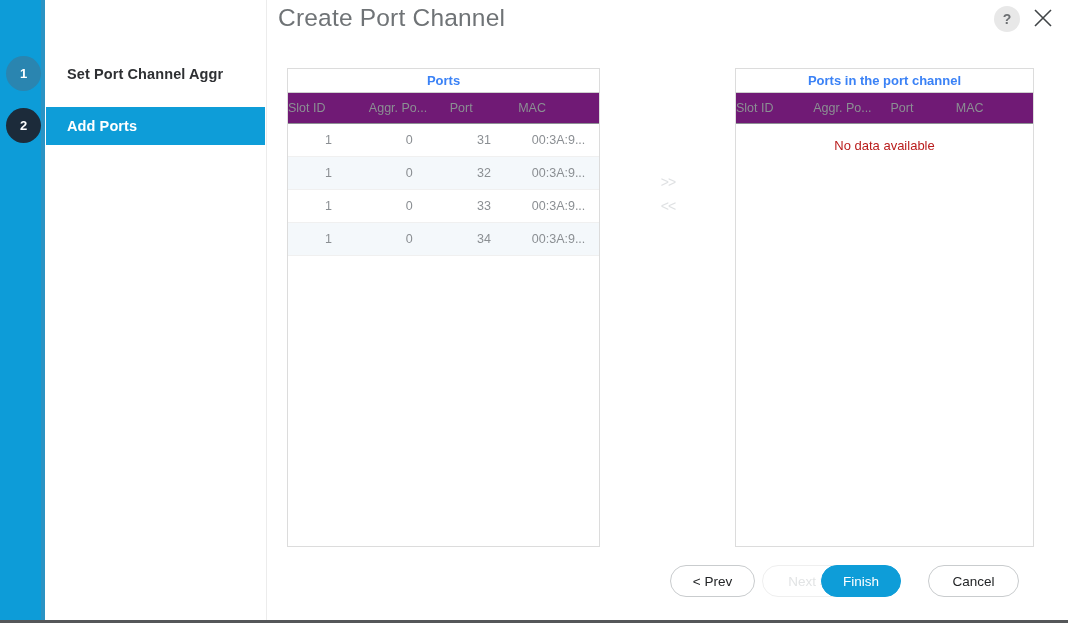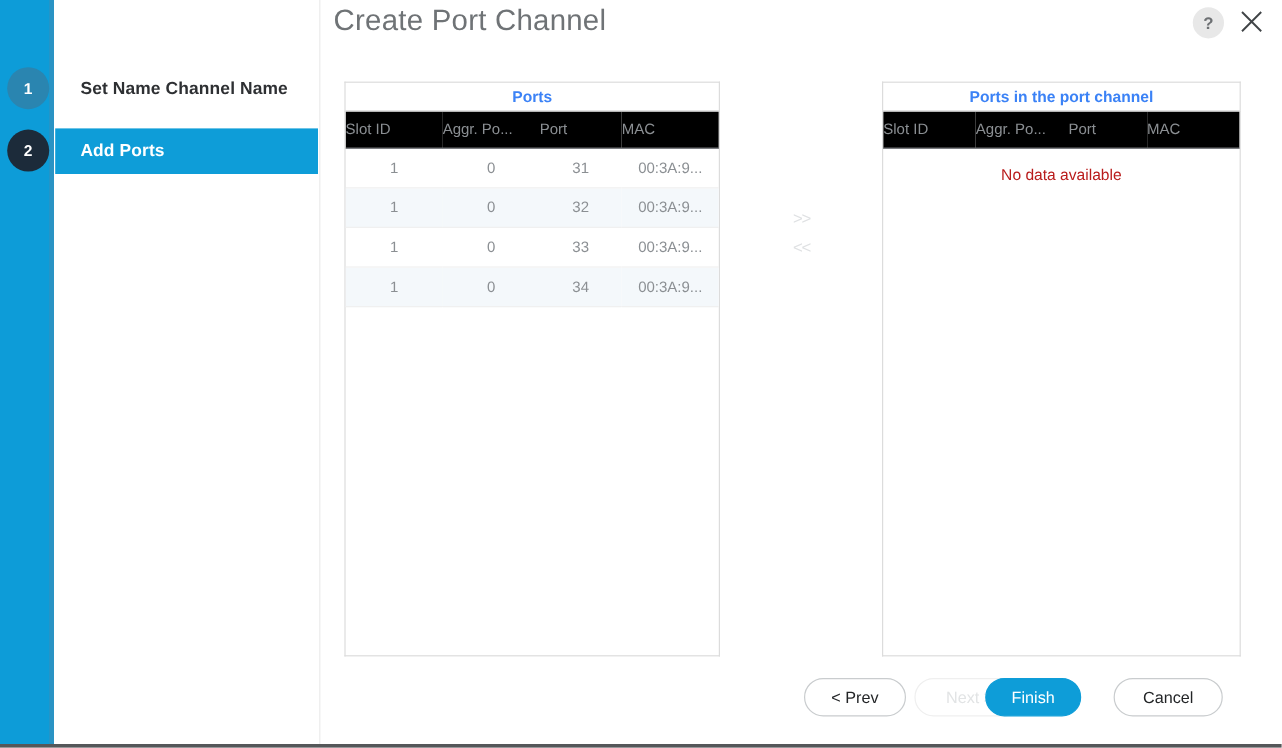--- a/index.html
+++ b/index.html
@@ -188,21 +188,21 @@
     border-collapse: collapse;
     table-layout: fixed;
   }
   table.grid th {
     font-size: 12.5px;
     font-weight: normal;
     color: #8b8f93;
     text-align: left;
     padding: 8px 0 8px 0;
     border-bottom: 1.5px solid #8d9094;
-    background: #000000;
+    background: #701a75;
   }
   table.grid td {
     font-size: 12.5px;
     color: #8b8f93;
     text-align: center;
     padding: 9px 0;
     border-bottom: 1px solid #f0f0f0;
   }
   tr.stripe td { background: #f4f8fb; }
 
@@ -272,21 +272,21 @@
 
 <div class="dialog">
 
   <div class="rail"></div>
   <div class="rail-edge"></div>
 
   <div class="steps">
     <div class="step step-1">
       <div class="step-bar"></div>
       <div class="step-num">1</div>
-      <div class="step-label">Set Name Channel Name</div>
+      <div class="step-label">Set Port Channel Aggr</div>
     </div>
     <div class="step step-2">
       <div class="step-bar"></div>
       <div class="step-num">2</div>
       <div class="step-label">Add Ports</div>
     </div>
   </div>
 
   <div class="vdivider"></div>
 

